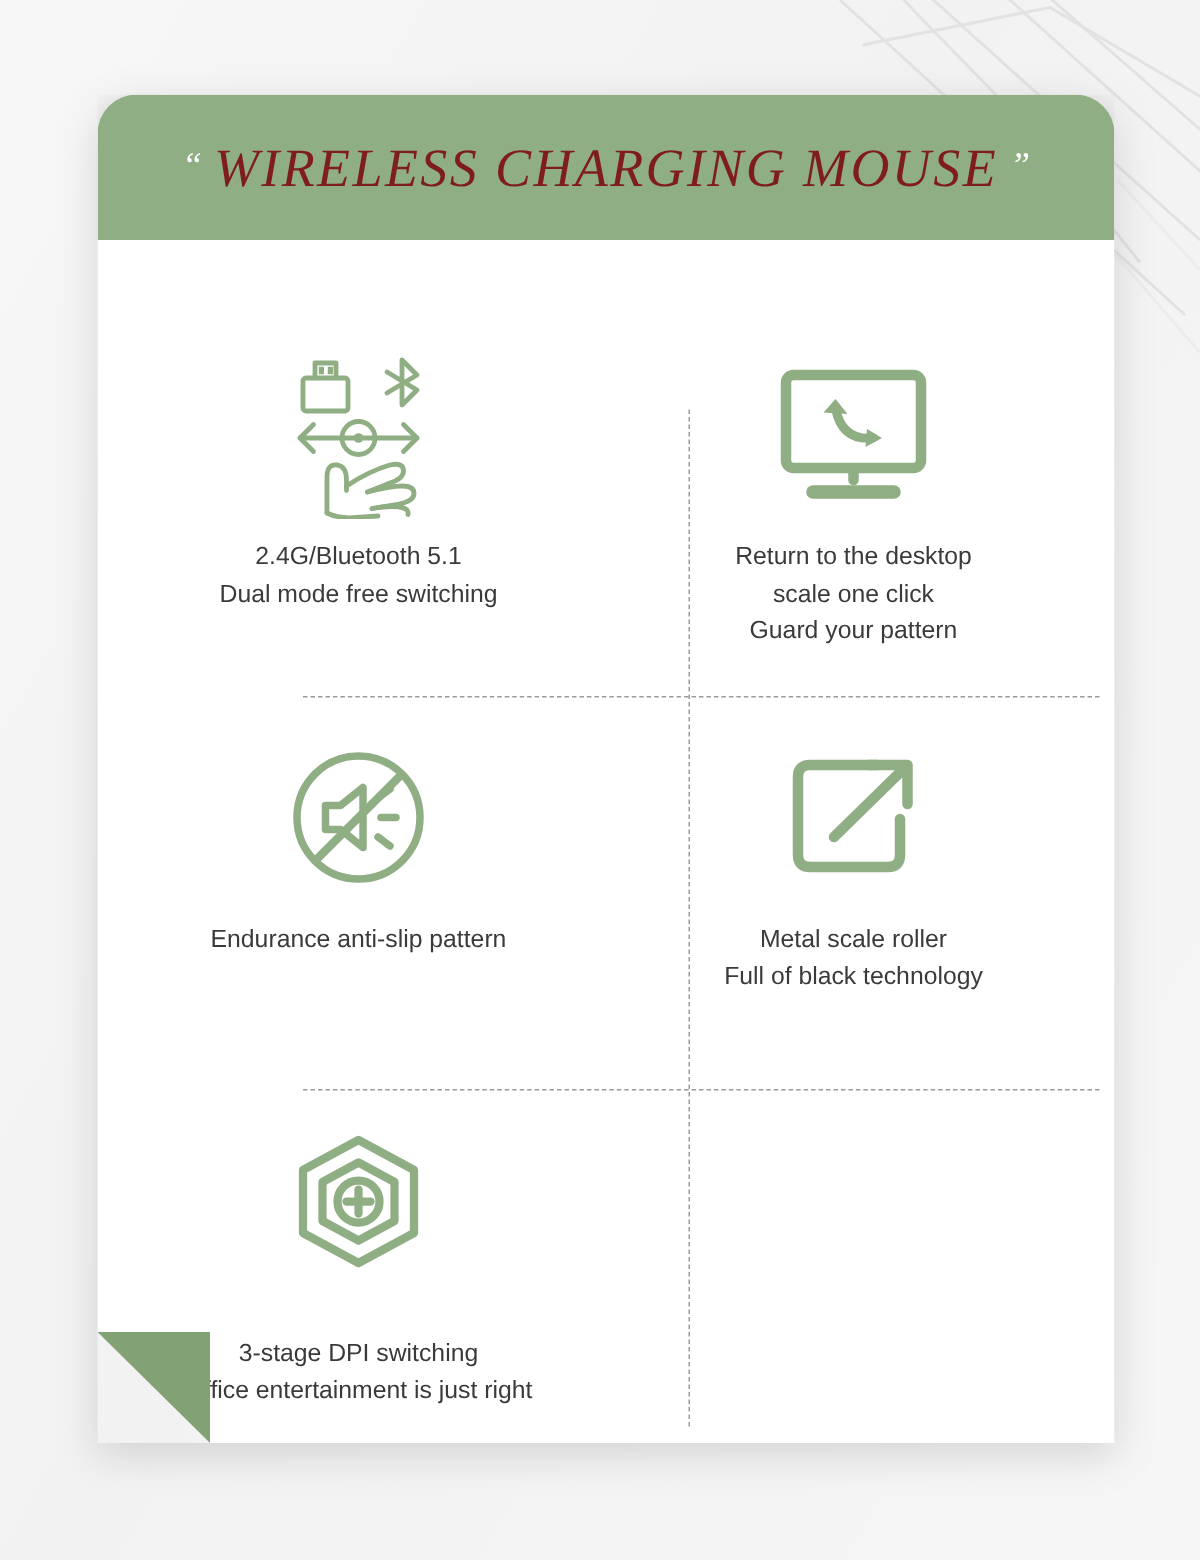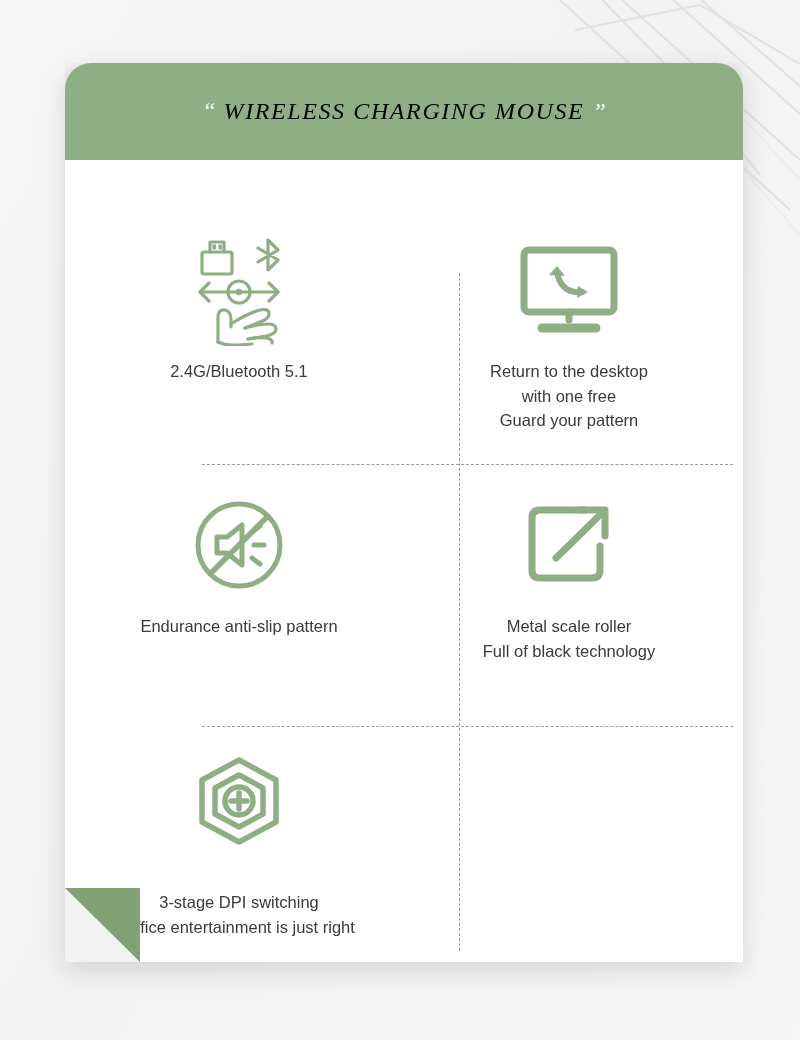--- a/index.html
+++ b/index.html
@@ -64,23 +64,23 @@
     background: #8fae84;
     border-top-left-radius: 26px;
     border-top-right-radius: 26px;
     display: flex;
     align-items: center;
     justify-content: center;
   }
   .card-title {
     font-family: "Liberation Serif", serif;
     font-style: italic;
-    font-size: 24px;
+    font-size: 36px;
     letter-spacing: 1.6px;
-    color: #000000;
+    color: #7f1d1d;
     white-space: nowrap;
   }
   .quote {
     font-family: "Liberation Serif", serif;
     font-style: italic;
     font-size: 24px;
     color: #ffffff;
     padding: 0 8px;
     vertical-align: 2px;
   }
@@ -202,39 +202,40 @@
             <circle cx="49" cy="58" r="3.2" fill="#8fae84" stroke="none"></circle>
             <path d="M28 108 L28 84 Q28 75 35 76 Q41 77 41 86 L41 93"></path>
             <path d="M41 90 Q56 80 70 76 Q79 74 79 80 Q79 85 70 88 L55 94"></path>
             <path d="M55 94 Q70 90 78 90 Q86 90 86 95 Q86 100 76 102 L58 105"></path>
             <path d="M58 105 Q70 103 76 104 Q83 105 82 109"></path>
             <path d="M28 108 Q36 112 48 111 L62 110"></path>
           </svg>
         </div>
         <div class="caption">
           <div>2.4G/Bluetooth 5.1</div>
+          <div>Dual mode free switching</div>
         </div>
       </div>
 
       <div class="cell cell-col-r cell-row-1">
         <div class="icon-wrap">
           <svg width="106" height="96" viewBox="0 0 106 96" fill="none" stroke="#8fae84" stroke-width="7" stroke-linecap="round" stroke-linejoin="round">
             <rect x="8" y="8" width="90" height="62" rx="5"></rect>
             <path d="M53 78 L53 70"></path>
             <path d="M26 86 L80 86" stroke-width="9"></path>
             <g stroke-width="6">
               <path d="M41 30 Q45 52 66 50"></path>
               <path d="M33 33 L41 24 L49 34 Z" fill="#8fae84" stroke="none"></path>
               <path d="M62 44 L72 50 L61 56" fill="#8fae84" stroke="none"></path>
             </g>
           </svg>
         </div>
         <div class="caption">
           <div>Return to the desktop</div>
-          <div>with one free</div>
+          <div>scale one click</div>
           <div>Guard your pattern</div>
         </div>
       </div>
 
       <div class="cell cell-col-l cell-row-2">
         <div class="icon-wrap">
           <svg width="98" height="98" viewBox="0 0 98 98" fill="none" stroke="#8fae84" stroke-width="5" stroke-linecap="round" stroke-linejoin="round">
             <circle cx="49" cy="49" r="41"></circle>
             <path d="M27 41 L37 41 L52 29 L52 69 L37 57 L27 57 Z"></path>
             <path d="M62 36 L70 30"></path>

